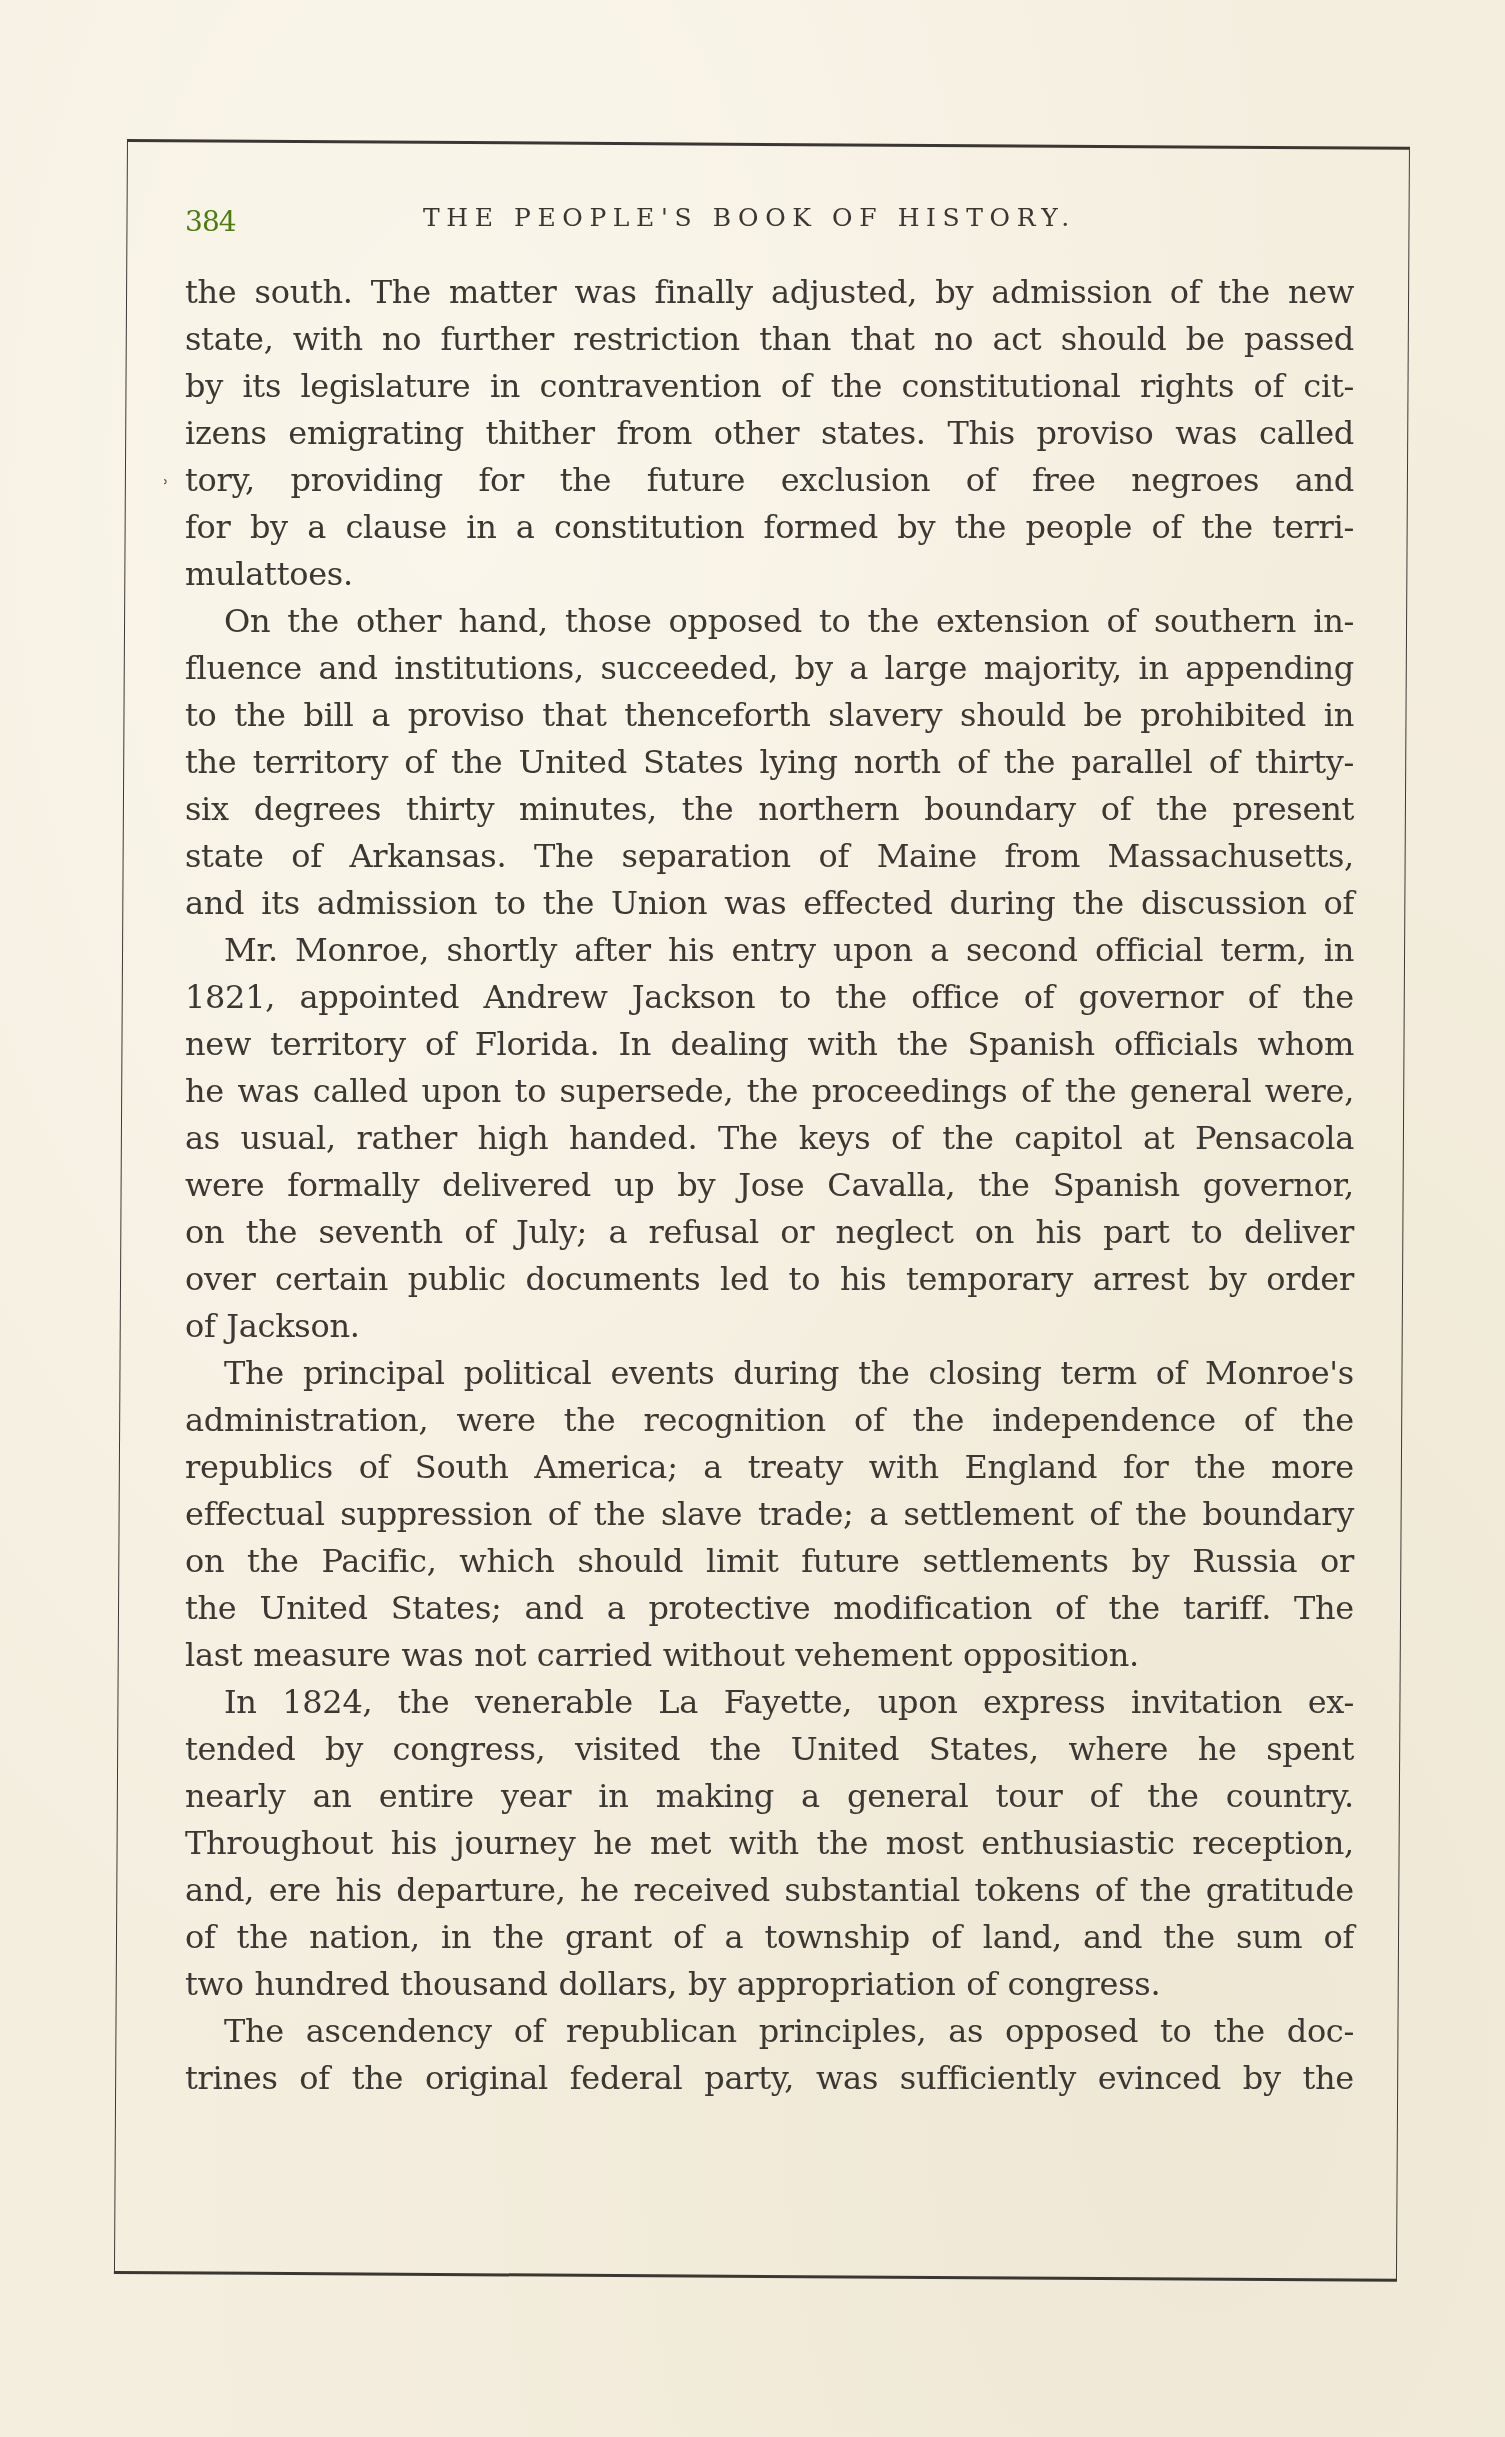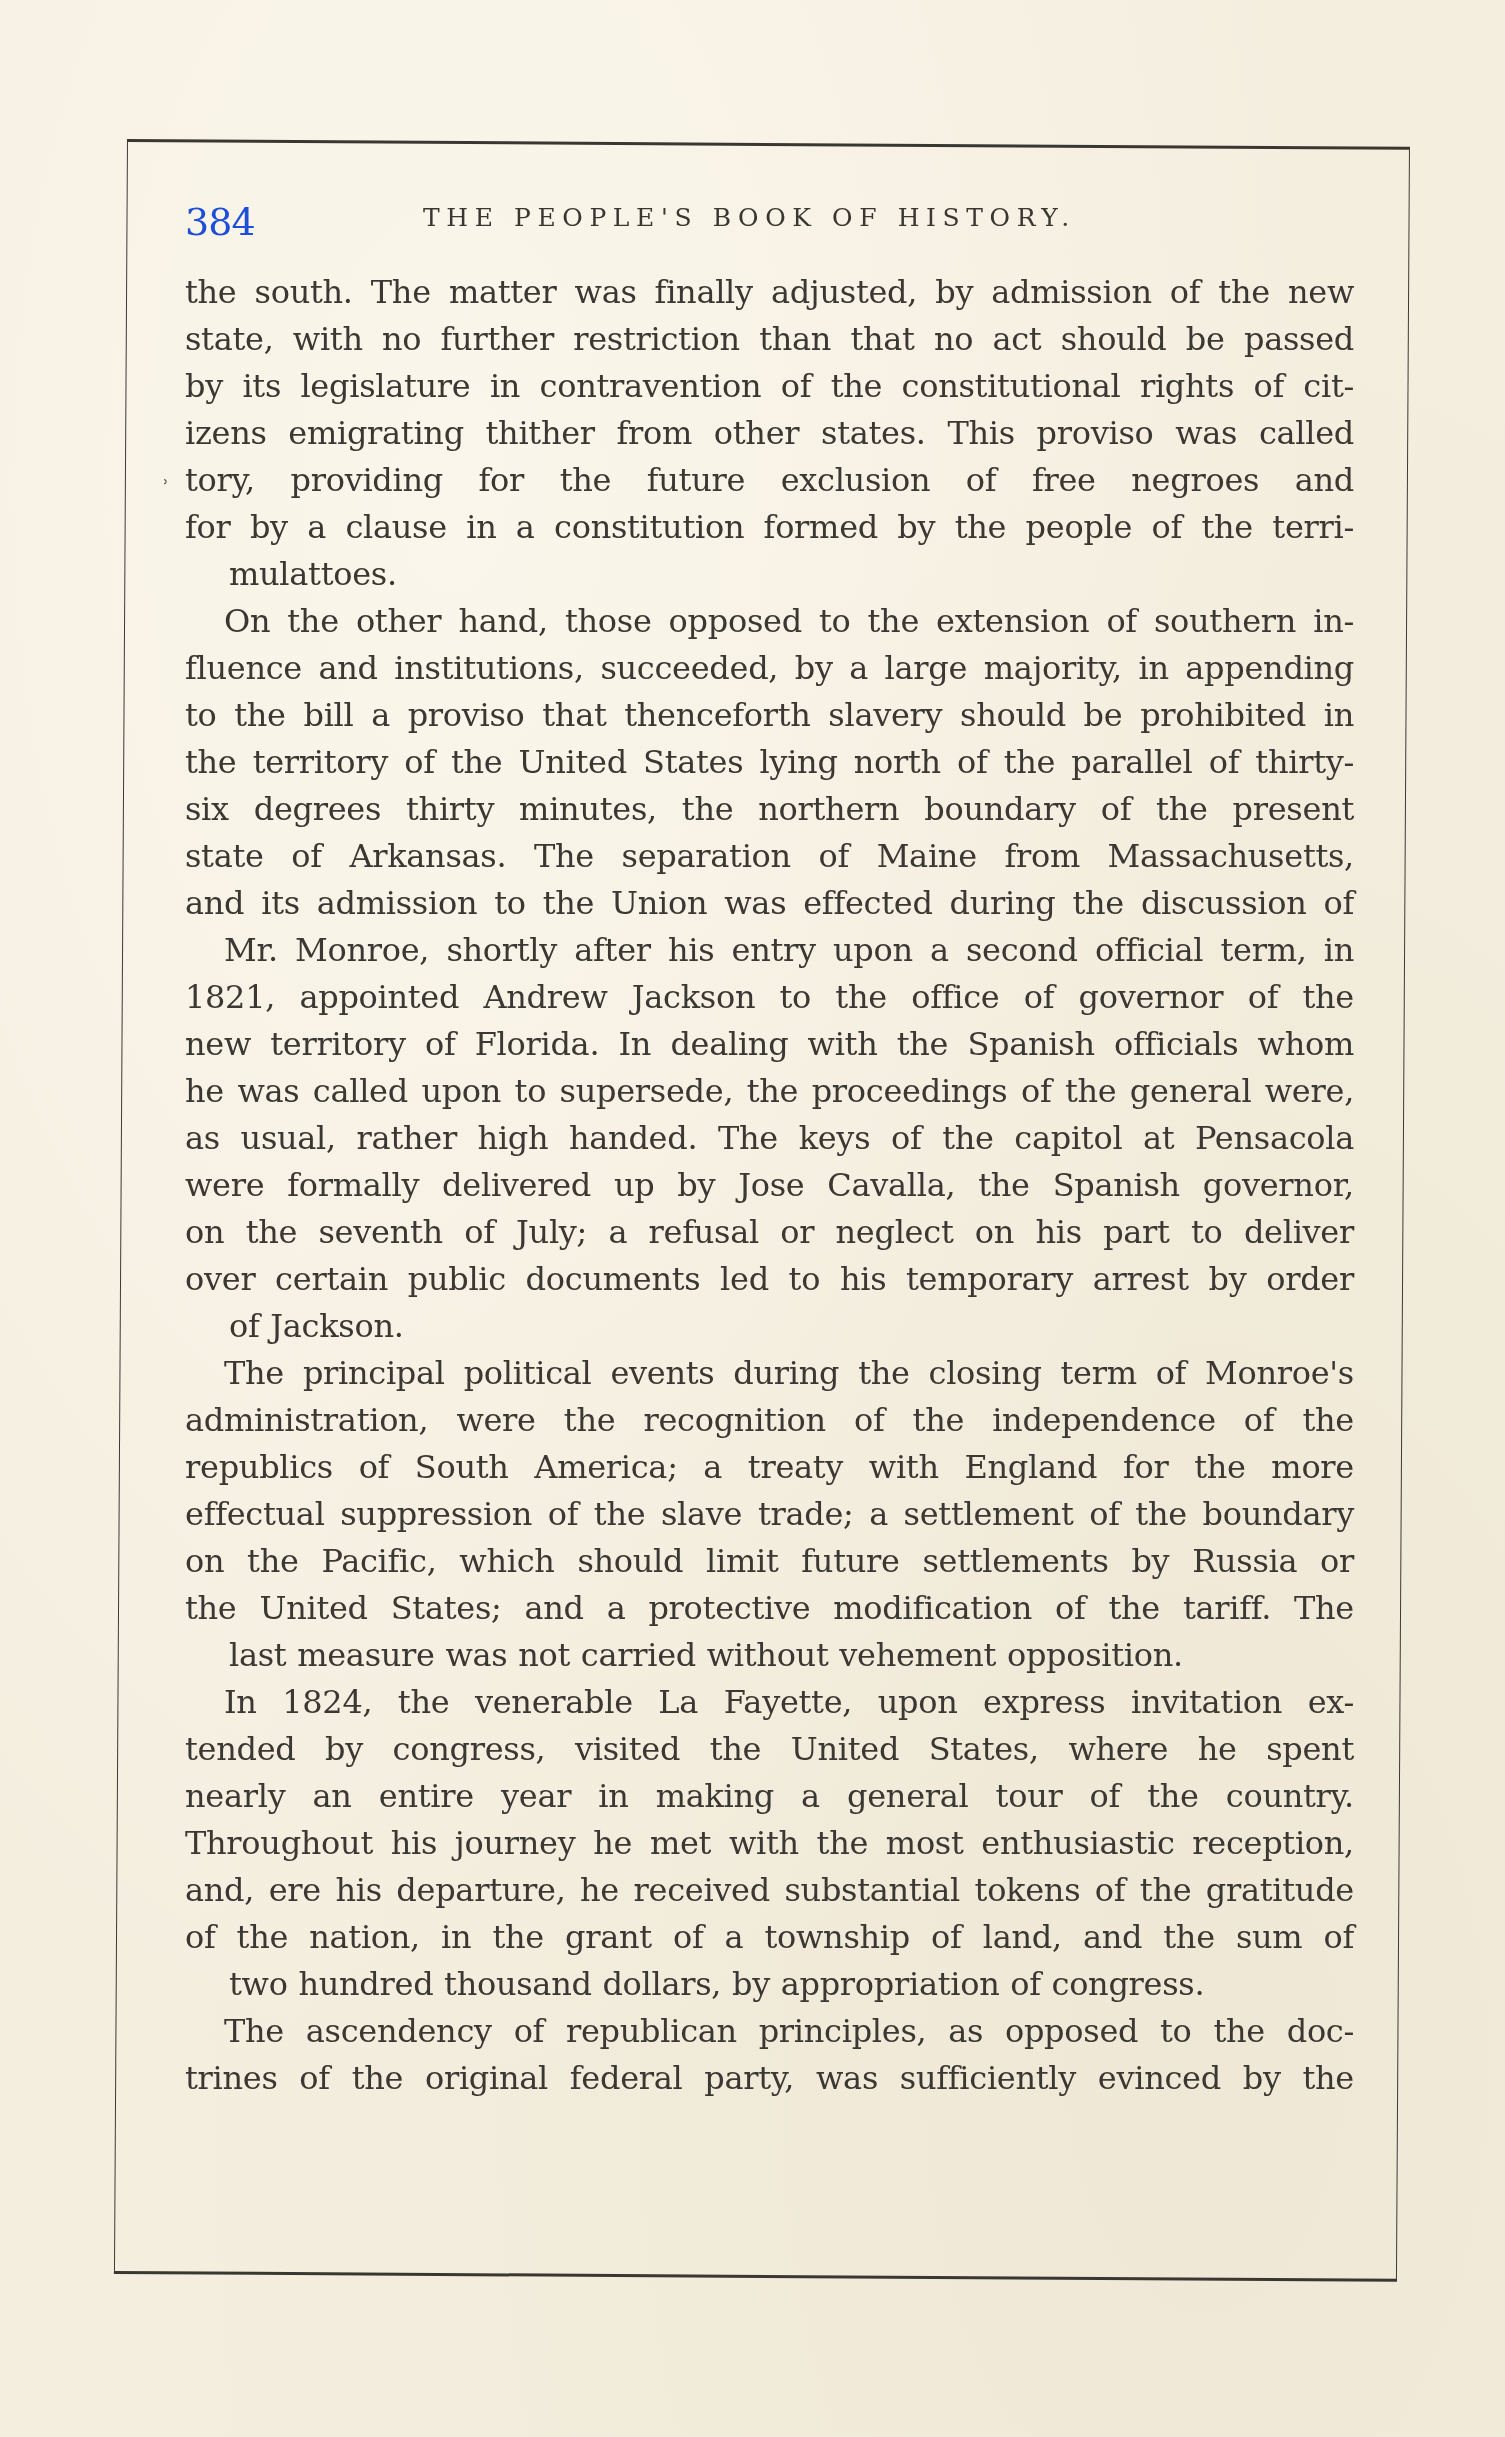--- a/index.html
+++ b/index.html
@@ -40,24 +40,24 @@
     position: absolute;
     left: 185px;
     top: 194px;
     width: 1174px;
     height: 56px;
   }
   .page-number {
     position: absolute;
     left: 0;
     top: 0;
-    font-size: 38px;
+    font-size: 28px;
     line-height: 56px;
     letter-spacing: -0.9px;
-    color: #1d4ed8;
+    color: #4d7c0f;
   }
   .running-title {
     position: absolute;
     left: 238px;
     top: 0;
     font-size: 25px;
     line-height: 47px;
     letter-spacing: 6.6px;
     color: #3a3631;
   }
@@ -72,21 +72,20 @@
     line-height: 47px;
     font-size: 32px;
     white-space: nowrap;
     text-align: justify;
     text-align-last: justify;
     letter-spacing: -0.3px;
     word-spacing: 0.9px;
   }
   .line.last {
     text-align-last: left;
-    margin-left: 44px;
   }
   .line.indent {
     padding-left: 39px;
   }
   .margin-mark {
     position: absolute;
     left: 163px;
     top: 475px;
     font-size: 19px;
     color: #5a5047;

